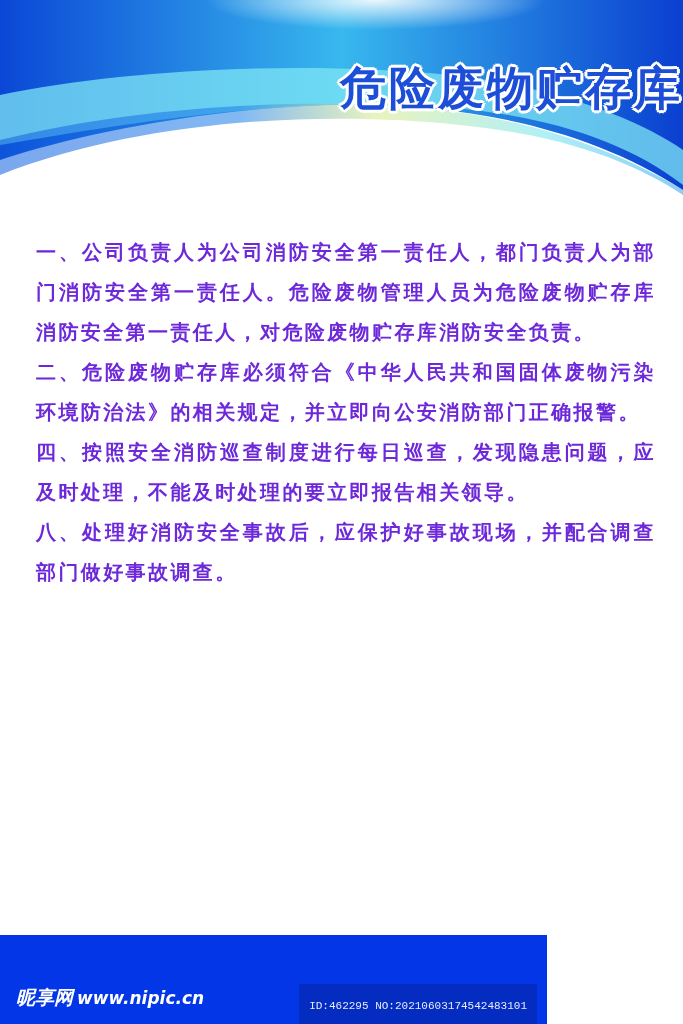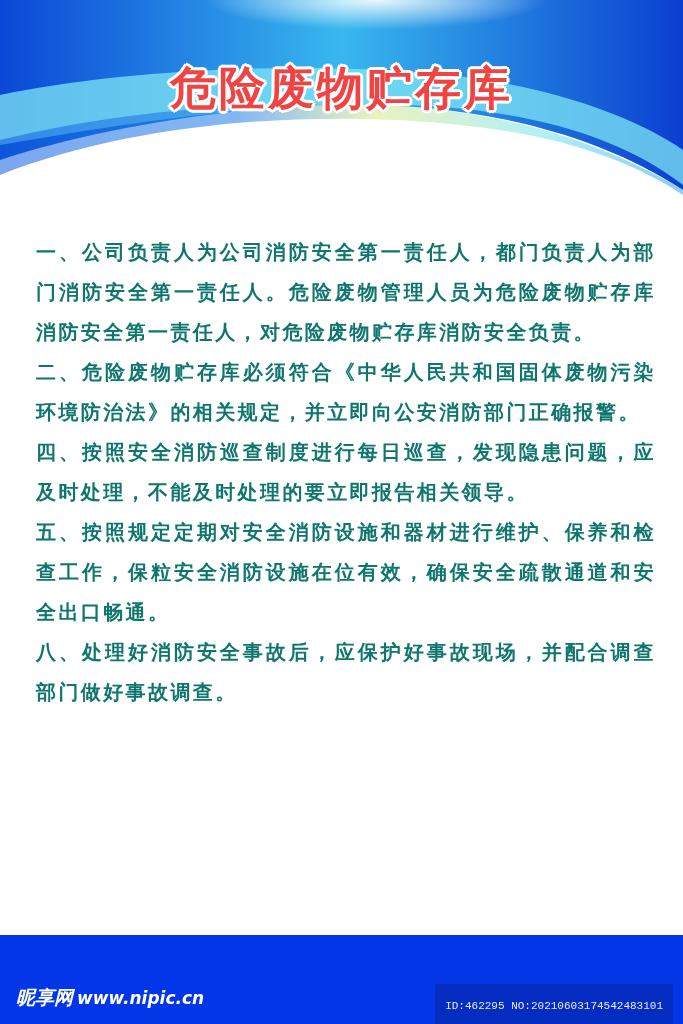--- a/index.html
+++ b/index.html
@@ -1,25 +1,25 @@
 <!DOCTYPE html>
 <html><head>
 <meta charset="utf-8">
 <style>
   html, body { margin:0; padding:0; }
   body { width:683px; height:1024px; position:relative; overflow:hidden; background:#ffffff; font-family:"DejaVu Sans", sans-serif; }
   .header { position:absolute; left:0; top:0; width:683px; height:200px; overflow:hidden; background:#ffffff; }
   .header svg { position:absolute; left:0; top:0; }
-  .title { position:absolute; left:0; width:683px; text-align:center; color:#ef4444; font-weight:bold; font-size:46px; letter-spacing:3px;
+  .title { position:absolute; left:0; width:683px; text-align:right; color:#1d4ed8; font-weight:bold; font-size:46px; letter-spacing:3px;
            text-shadow: 3px 0 0 #fff, -3px 0 0 #fff, 0 3px 0 #fff, 0 -3px 0 #fff, 2px 2px 0 #fff, -2px -2px 0 #fff, 2px -2px 0 #fff, -2px 2px 0 #fff; }
   .title.l1 { top:58px; }
   .title.l2 { top:128px; font-size:48px; }
   .content { position:absolute; left:36px; top:232px; width:620px; }
-  .para { font-size:20px; font-weight:bold; color:#0f766e; line-height:40px; letter-spacing:2.4px; text-align:justify; margin:0; }
-  .footer { position:absolute; left:0; top:935px; width:683px; height:89px; background:#0236e6; }
+  .para { font-size:20px; font-weight:bold; color:#6d28d9; line-height:40px; letter-spacing:2.4px; text-align:justify; margin:0; }
+  .footer { position:absolute; left:0; top:935px; width:547px; height:89px; background:#0236e6; }
   .logo { position:absolute; left:16px; top:50px; color:#fff; font-weight:bold; font-style:italic; font-size:19px; }
   .logo .url { font-size:17px; margin-left:4px; }
   .idbox { position:absolute; right:10px; top:49px; background:#052cc0; color:#e8ecff; font-size:11px; padding:16px 10px; font-family:Liberation Mono, monospace; }
 </style>
 </head>
 <body>
 
 <div class="header">
   <svg width="683" height="200" viewBox="0 0 683 200">
     <defs>
@@ -47,21 +47,20 @@
     <path d="M0,175 C140,120 320,110 460,125 C560,135 630,160 683,195 L683,200 L0,200 Z" fill="#ffffff"></path>
     <rect x="0" y="0" width="683" height="120" fill="url(#glow)"></rect>
   </svg>
   <div class="title l1">危险废物贮存库</div>
 </div>
 
 <div class="content">
   <p class="para">一、公司负责人为公司消防安全第一责任人，都门负责人为部门消防安全第一责任人。危险废物管理人员为危险废物贮存库消防安全第一责任人，对危险废物贮存库消防安全负责。</p>
   <p class="para">二、危险废物贮存库必须符合《中华人民共和国固体废物污染环境防治法》的相关规定，并立即向公安消防部门正确报警。</p>
   <p class="para">四、按照安全消防巡查制度进行每日巡查，发现隐患问题，应及时处理，不能及时处理的要立即报告相关领导。</p>
-  <p class="para">五、按照规定定期对安全消防设施和器材进行维护、保养和检查工作，保粒安全消防设施在位有效，确保安全疏散通道和安全出口畅通。</p>
   <p class="para">八、处理好消防安全事故后，应保护好事故现场，并配合调查部门做好事故调查。</p>
 </div>
 
 <div class="footer">
   <div class="logo">
     <span>昵享网</span><span class="url">www.nipic.cn</span>
   </div>
   <div class="idbox">ID:462295 NO:20210603174542483101</div>
 </div>
 

